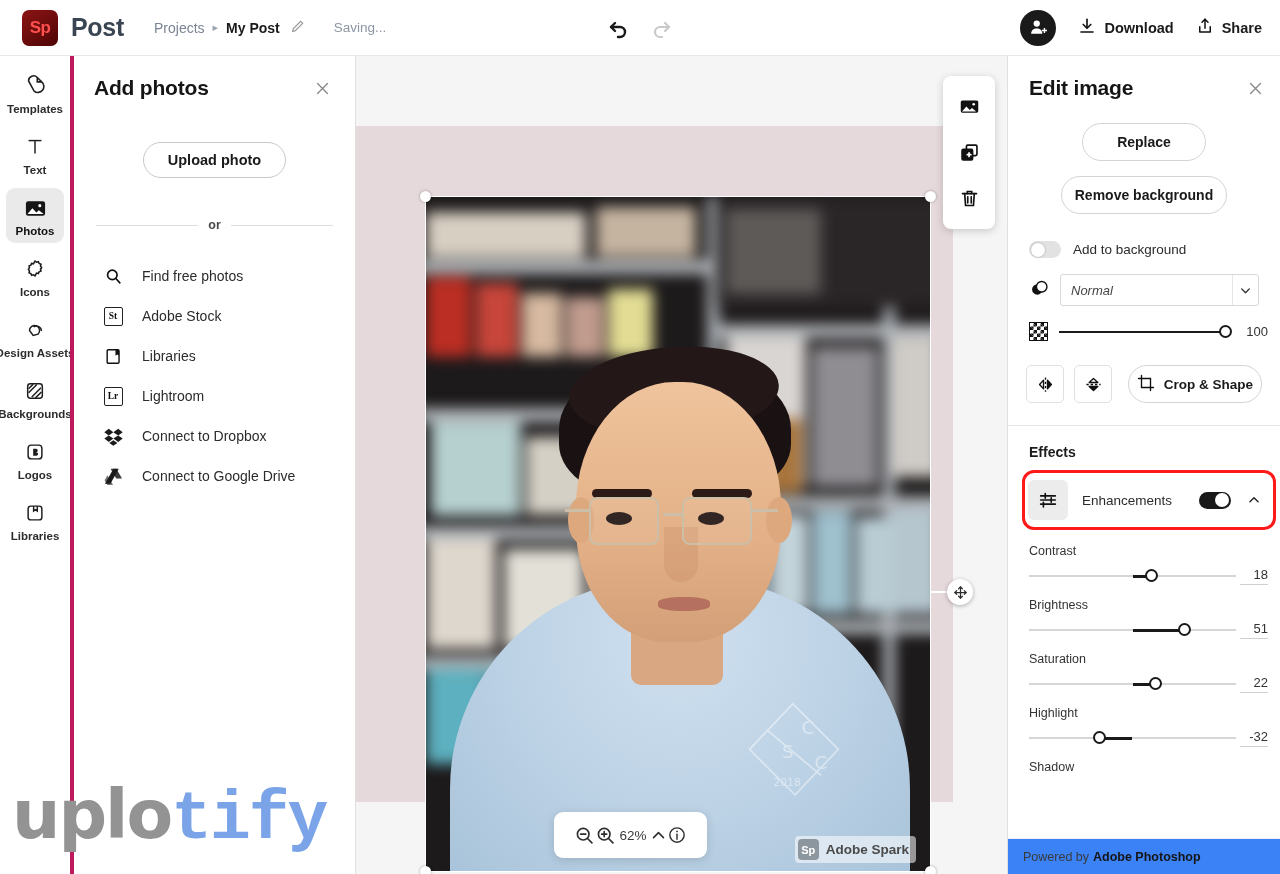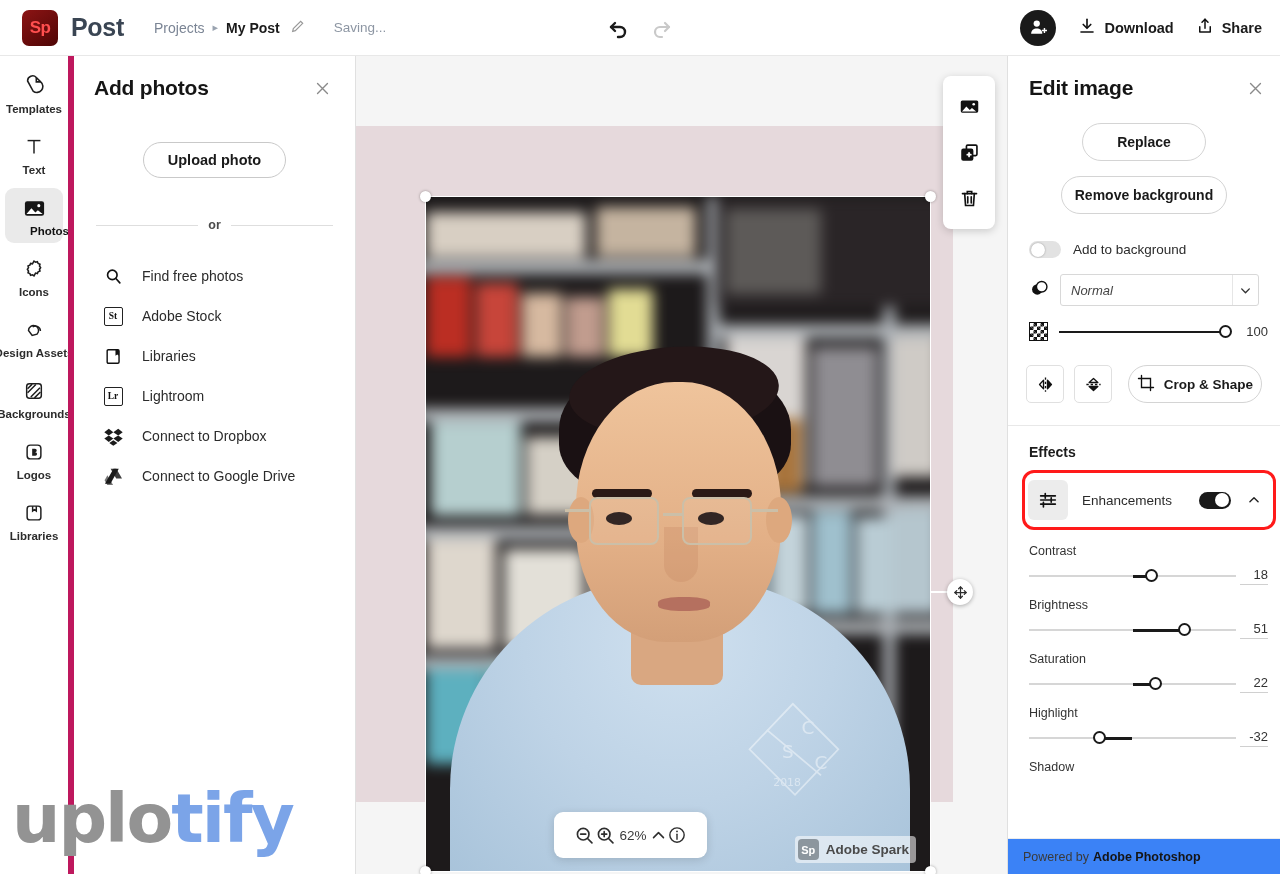--- a/index.html
+++ b/index.html
@@ -48,31 +48,31 @@
     display: flex; align-items: center; justify-content: center; cursor: pointer;
   }
   .top-action {
     display: flex; align-items: center; gap: 8px; cursor: pointer;
     font-size: 14.5px; font-weight: bold; color: #1a1a1a;
   }
 
   
   .rail {
     position: absolute; top: 56px; left: 0; width: 74px; height: 818px;
-    background: #fff; border-right: 6px solid #be185d;
+    background: #fff; border-right: 4px solid #be185d;
     padding-top: 10px; overflow: hidden;
   }
   .rail-item {
     width: 58px; margin: 0 auto 6px auto; padding: 8px 0 6px 0;
     display: flex; flex-direction: column; align-items: center; gap: 5px;
     border-radius: 9px; cursor: pointer;
   }
   .rail-item.active { background: #eaeaea; }
   .rail-label { font-size: 11.5px; color: #2c2c2c; font-weight: bold; white-space: nowrap; }
-  .rail-item.active .rail-label { color: #111; padding-left: 31px; }
+  .rail-item.active .rail-label { color: #111; }
   .rail-ico { height: 24px; display: flex; align-items: center; justify-content: center; }
 
   
   .panel-left {
     position: absolute; top: 56px; left: 74px; width: 282px; height: 818px;
     background: #fff; border-right: 1px solid #e0e0e0;
   }
   .pl-head {
     display: flex; align-items: center; justify-content: space-between;
     padding: 20px 22px 0 20px;
@@ -307,21 +307,21 @@
   }
   .footer-ps b { margin-left: 4px; color: #151515; }
 
   
   .uplotify {
     position: absolute; left: 12px; bottom: 16px; z-index: 20;
     font-size: 68px; font-weight: bold; letter-spacing: -2px;
     font-family: "DejaVu Sans", sans-serif;
   }
   .up-grey { color: #939393; }
-  .up-blue { color: #7ba4e8; }
+  .up-blue { color: #7ba4e8; font-family: Liberation Mono, monospace; }
 </style>
 </head>
 <body>
 
 <div id="app">
 
   <div class="topbar">
     <div class="sp-logo">
       <span>Sp</span>
     </div>

